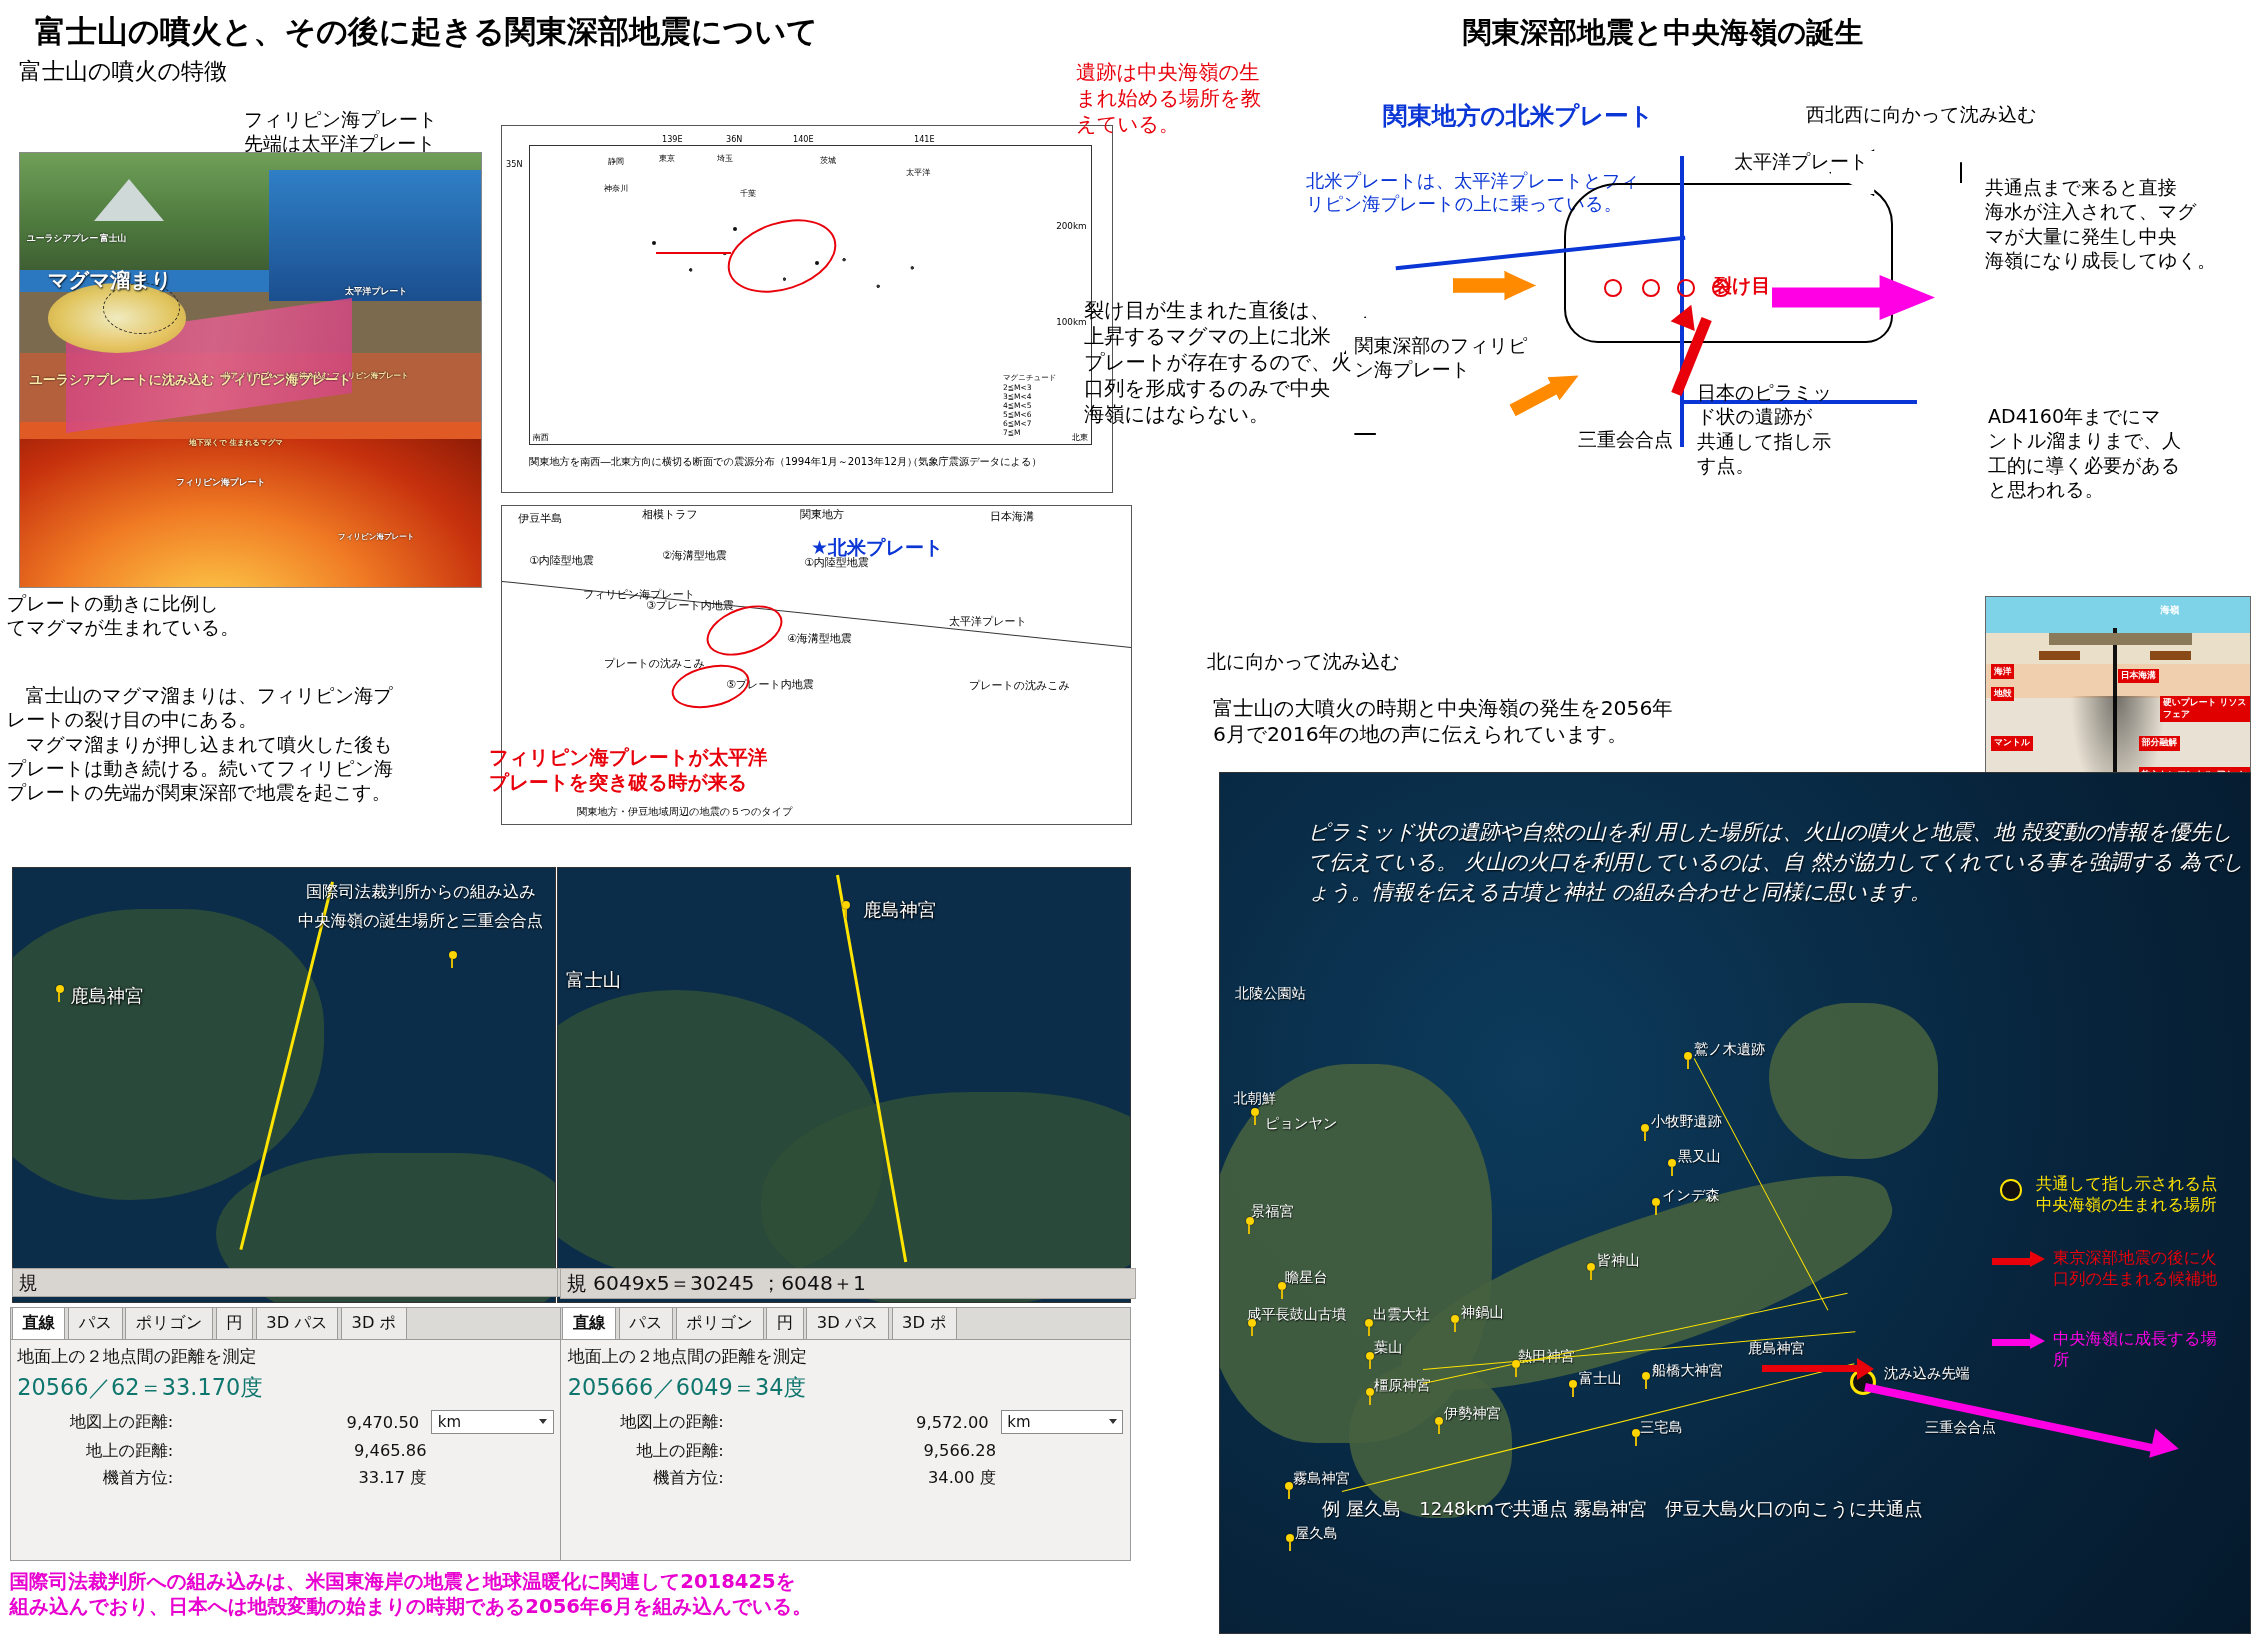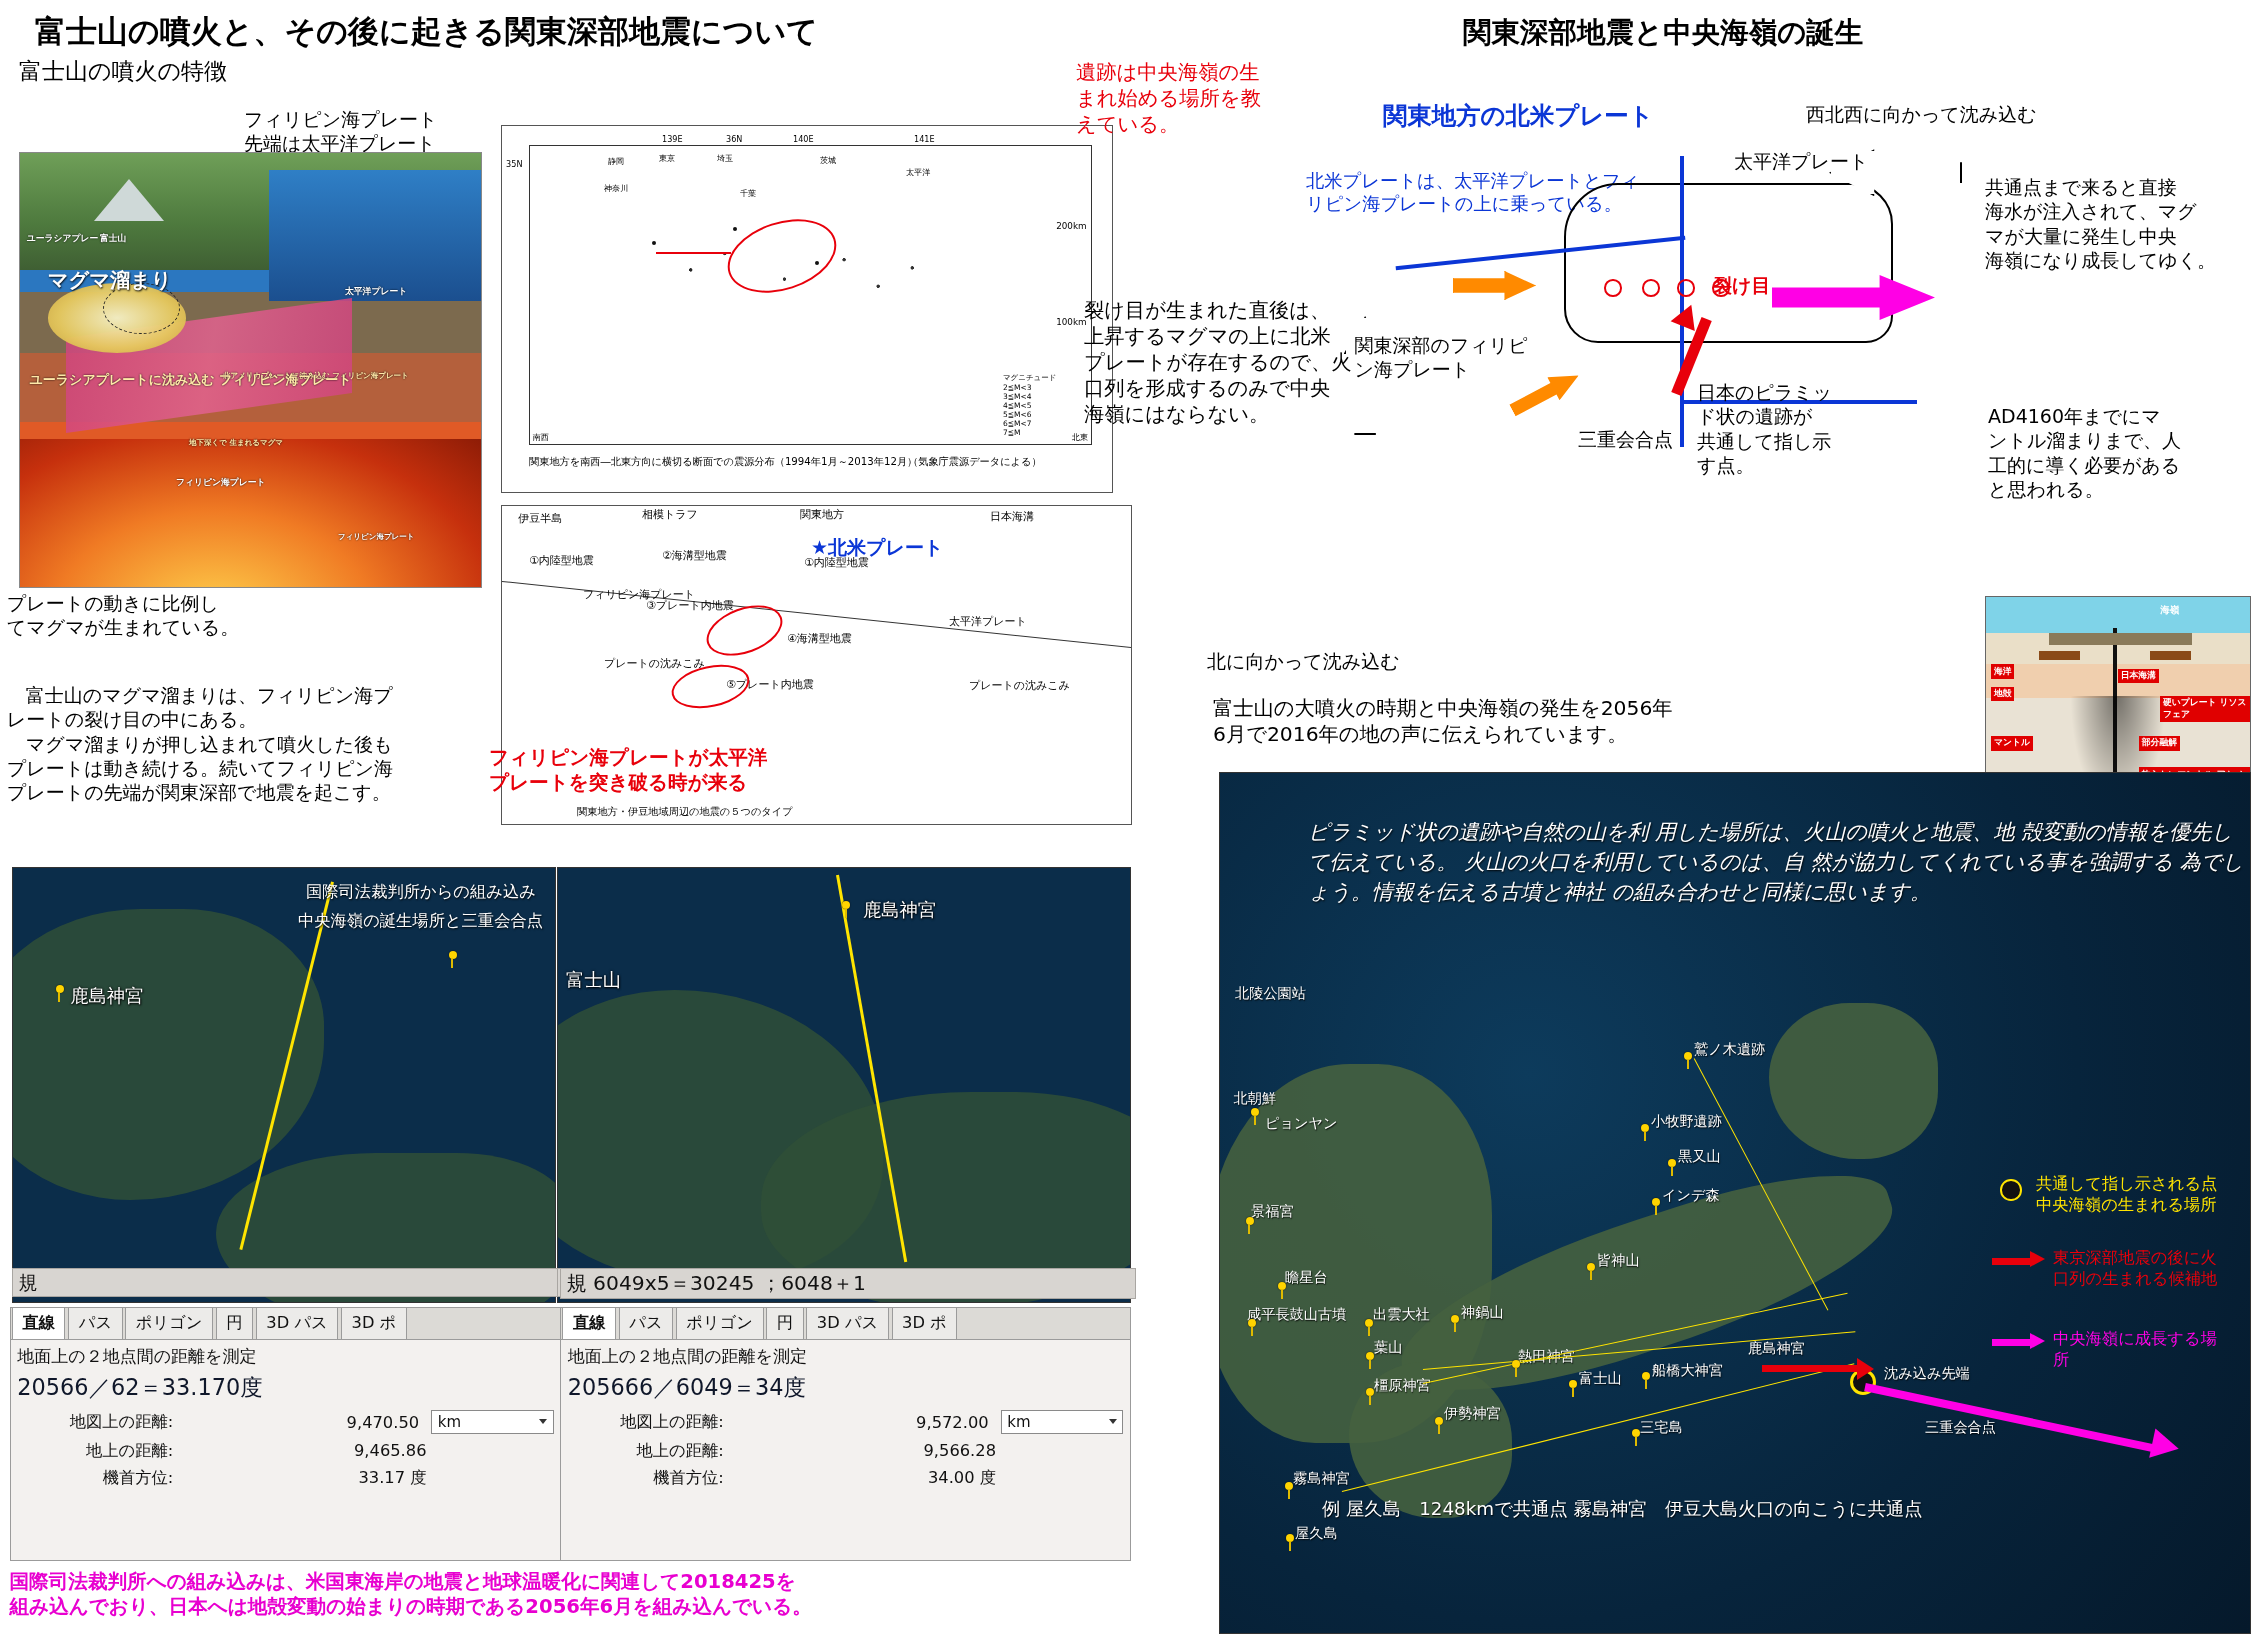--- a/index.html
+++ b/index.html
@@ -85,21 +85,21 @@
   .pin:after{content:"";position:absolute;left:4.1px;top:6.8px;width:2px;height:10.2px;background:#e0bb00;}
   .geLabel{position:absolute;color:#fff;font-size:18.3px;text-shadow:0.7px 0.7px 2px #000,0 0 2.7px #000;}
   .geCaption{position:absolute;color:#fff;font-size:16.3px;text-shadow:0.7px 0.7px 2px #000;}
 
   
   .measPanel{position:absolute;background:#f3f1ef;border:0.7px solid #9b9b9b;}
   .tabbar{display:flex;height:31px;background:#dcdad6;border-bottom:0.7px solid #9b9b9b;align-items:flex-end;}
   .tab{padding:4.1px 9.5px 5.4px 9.5px;margin:0 1.4px;font-size:16.3px;background:#ecebe9;border:0.7px solid #9b9b9b;border-bottom:none;color:#111;}
   .tab.active{background:#fff;font-weight:700;}
   .meas-h{font-size:17px;color:#111;padding:5.4px 6.8px 0 6.8px;}
-  .meas-eq{font-size:22.4px;color:#0f172a;padding:4.1px 6.8px;}
+  .meas-eq{font-size:22.4px;color:#0f766e;padding:4.1px 6.8px;}
   .meas-row{display:flex;align-items:center;font-size:16.3px;color:#111;padding:2.7px 6.8px;gap:5.4px;}
   .meas-row .k{width:156px;text-align:right;}
   .meas-row .v{flex:1;text-align:right;padding-right:6.8px;}
   .sel{width:115px;height:22px;background:#fff;border:0.7px solid #8a8a8a;font-size:15px;display:flex;align-items:center;padding-left:5.4px;position:relative;}
   .sel:after{content:"";position:absolute;right:5.4px;top:8.1px;border-left:4.7px solid transparent;border-right:4.7px solid transparent;border-top:5.4px solid #333;}
   .grayfield{height:27px;background:#d8d5d1;border:0.7px solid #a9a6a2;display:flex;align-items:center;padding-left:5.4px;font-size:19px;color:#111;}
 
   
   .sketch{position:absolute;left:1368px;top:156px;width:711px;height:434px;}
   .blackbox{position:absolute;border:2px solid #000;border-radius:41px;}

